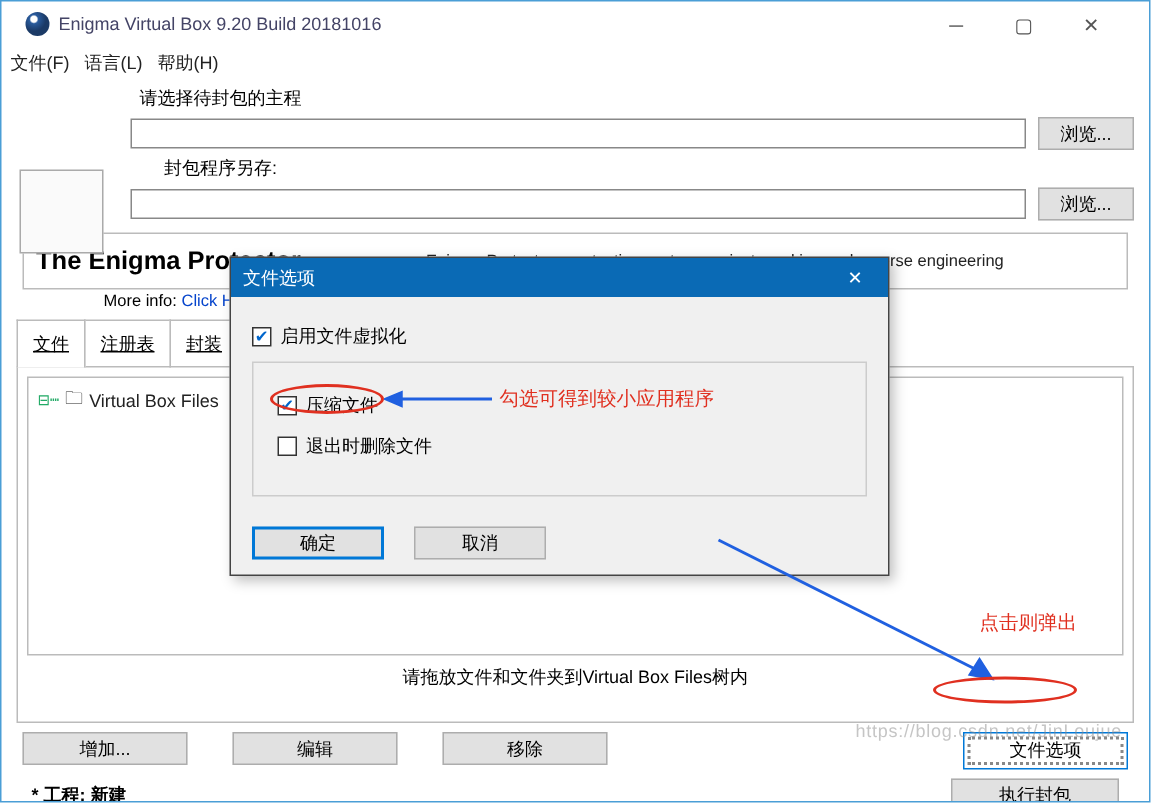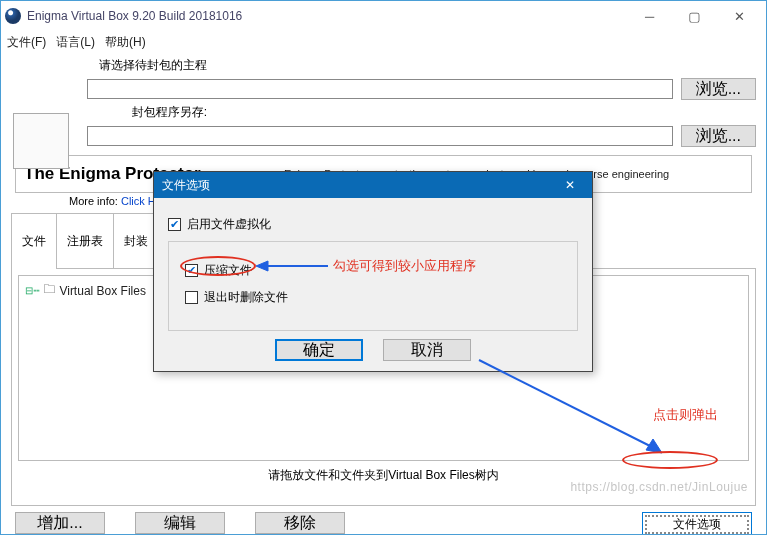--- a/index.html
+++ b/index.html
@@ -1,54 +1,54 @@
 <!DOCTYPE html>
 <html><head>
 <meta charset="utf-8">
 <style>
 * { box-sizing: border-box; font-family: "Microsoft YaHei", Tahoma, sans-serif; }
 body { margin: 0; background: #fff; }
 .window { width: 767px; height: 535px; border: 1px solid #4a9ed6; position: relative; background: #fff; overflow: hidden; }
-.titlebar { height: 30px; display: flex; align-items: center; padding: 0 4px; color: #446; font-size: 12px; }
+.titlebar { height: 30px; display: flex; align-items: center; padding: 0 16px; color: #446; font-size: 12px; }
 .titlebar-icon { width: 16px; height: 16px; border-radius: 50%; background: radial-gradient(circle at 35% 30%, #fff 2px, #2a5b9c 3px, #1b3a66 8px); margin-right: 6px; }
 .winctrl { display: flex; margin-left: auto; }
 .winctrl div { width: 45px; height: 28px; display: flex; align-items: center; justify-content: center; color: #555; font-size: 13px; }
 .menubar { height: 22px; display: flex; align-items: center; padding: 0 6px; font-size: 12px; color: #222; gap: 10px; }
 .content { padding: 4px 10px 0 10px; position: relative; }
 .row { display: flex; align-items: center; margin-bottom: 4px; font-size: 12px; }
-.lbl { width: 120px; text-align: right; margin-left: 76px; }
+.lbl { width: 120px; text-align: center; margin-left: 76px; }
 .txt { flex: 1; height: 20px; border: 1px solid #888; background: #fff; margin-left: 76px; margin-right: 8px; }
-.btn { height: 22px; padding: 0 14px; background: #e1e1e1; border: 1px solid #adadad; font-size: 16px; display: flex; align-items: center; justify-content: center; }
+.btn { height: 22px; padding: 0 14px; background: #e1e1e1; border: 1px solid #adadad; font-size: 12px; display: flex; align-items: center; justify-content: center; }
 .banner { margin: 8px 4px 0 4px; border: 1px solid #bbb; height: 38px; padding: 4px 8px; display: grid; grid-template-columns: 260px 1fr; align-items: center; font-size: 12px; }
 .banner h2 { margin: 0; font-size: 17px; font-family: Arial; font-weight: bold; }
 .banner .sub { font-size: 11px; color: #222; }
 .moreinfo { font-size: 11px; margin: 2px 0 6px 58px; }
 .link { color: #0645cc; }
 .tabs { display: flex; font-size: 12px; margin-top: 2px; }
-.tab { padding: 19px 10px; border: 1px solid #bbb; border-bottom: none; background: #fff; margin-right: -1px; }
+.tab { padding: 7px 10px; border: 1px solid #bbb; border-bottom: none; background: #fff; margin-right: -1px; text-decoration: underline; }
 .tab.on { background: #fff; position: relative; z-index: 2; }
 .panel { border: 1px solid #bbb; margin-top: -1px; padding: 6px; height: 238px; position: relative; }
 .tree { border: 1px solid #bbb; height: 186px; padding: 4px 6px; font-size: 12px; position: relative; }
 .tree-item { display: flex; align-items: center; gap: 4px; color: #222; }
 .drag-hint { text-align: center; font-size: 12px; margin-top: 6px; }
 .btnrow { display: flex; gap: 30px; margin-top: 6px; padding: 0 4px; }
-.btnrow .btn { width: 90px; }
+.btnrow .btn { width: 110px; }
 .fileopt { border: 1px solid #0078d7; padding: 3px 30px; font-size: 12px; margin-left: auto; position: relative; }
 .fileopt::after { content: ""; position: absolute; inset: 2px; border: 2px dotted #888; pointer-events: none; }
 .footer { display: flex; align-items: center; padding: 6px 10px; font-size: 12px; justify-content: space-between; }
 .proj { font-weight: bold; }
 .centerlink { font-size: 11px; text-align: center; flex: 1; }
 .dialog { position: absolute; left: 152px; top: 170px; width: 440px; background: #f0f0f0; border: 1px solid #444; box-shadow: 3px 3px 8px rgba(0,0,0,0.25); z-index: 10; }
 .dlg-title { background: #0a6ab5; color: #fff; height: 26px; display: flex; align-items: center; padding: 0 8px; font-size: 12px; }
 .dlg-close { margin-left: auto; width: 28px; text-align: center; }
 .dlg-body { padding: 12px 14px 10px 14px; font-size: 12px; }
 .cb { display: flex; align-items: center; gap: 6px; margin: 6px 0; }
 .cbox { width: 13px; height: 13px; border: 1px solid #333; display: flex; align-items: center; justify-content: center; font-size: 11px; color: #0066cc; background: #fff; }
 .grpbox { border: 1px solid #ccc; margin-top: 8px; padding: 14px 16px 18px 16px; }
-.dlg-btns { display: flex; gap: 20px; justify-content: center; margin-top: 8px; }
+.dlg-btns { display: flex; gap: 20px; justify-content: flex-start; margin-top: 20px; }
 .dlg-btns .btn { width: 88px; }
 .dlg-btns .btn.primary { border: 2px solid #0078d7; background: #e1e1e1; }
 .anno-red { position: absolute; color: #e03020; font-size: 13px; z-index: 20; pointer-events: none; }
 .arrow-blue { position: absolute; z-index: 20; pointer-events: none; stroke: #2060e0; fill: #2060e0; }
 .ellipse { position: absolute; border: 2px solid #e03020; border-radius: 50%; z-index: 21; pointer-events: none; }
 .watermark { position: absolute; right: 18px; bottom: 40px; color: rgba(140,140,140,0.5); font-size: 12px; letter-spacing: 0.5px; z-index: 5; pointer-events: none; }
 .thumb { position: absolute; left: 12px; top: 60px; width: 56px; height: 56px; border: 1px solid #aaa; background: #fafafa; }
 </style>
 </head>
 <body>

